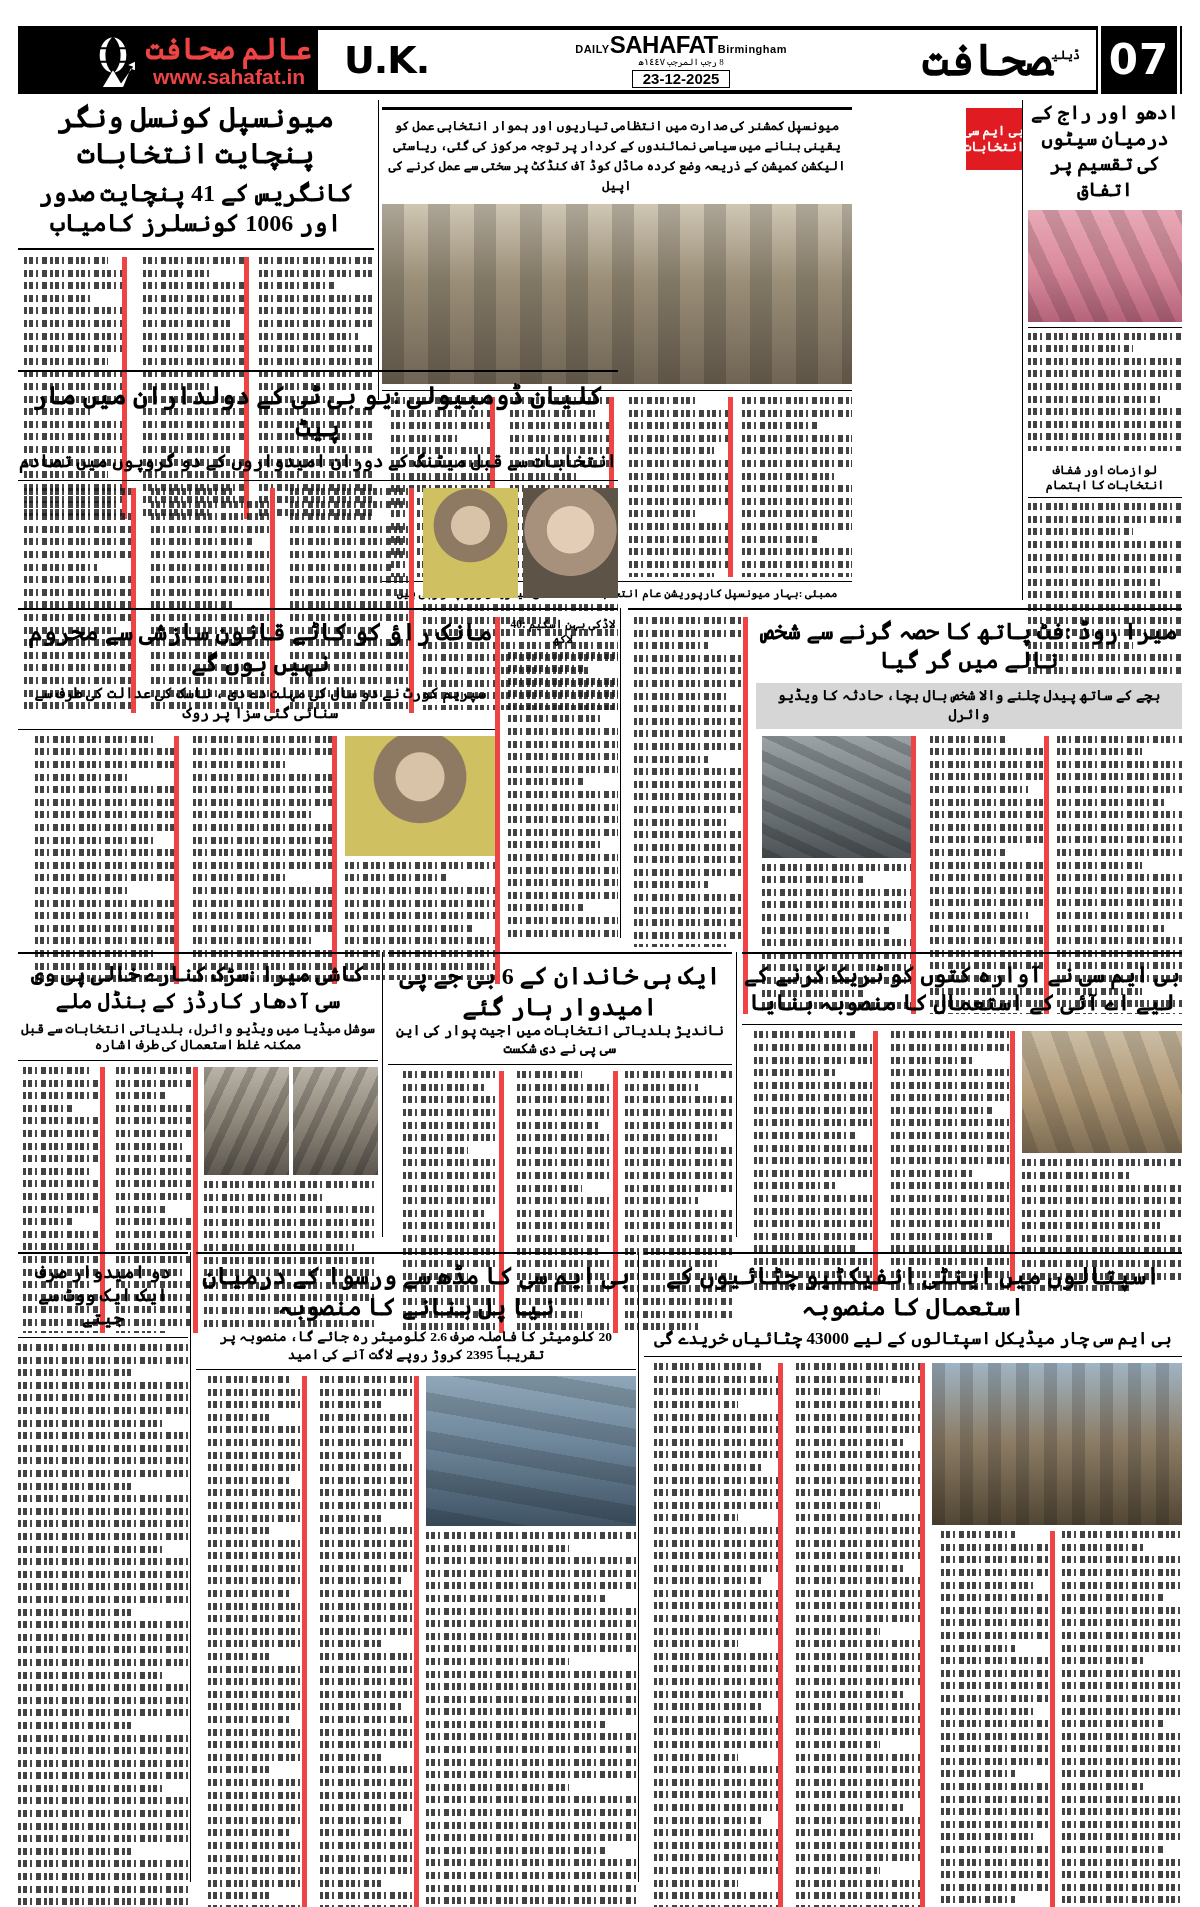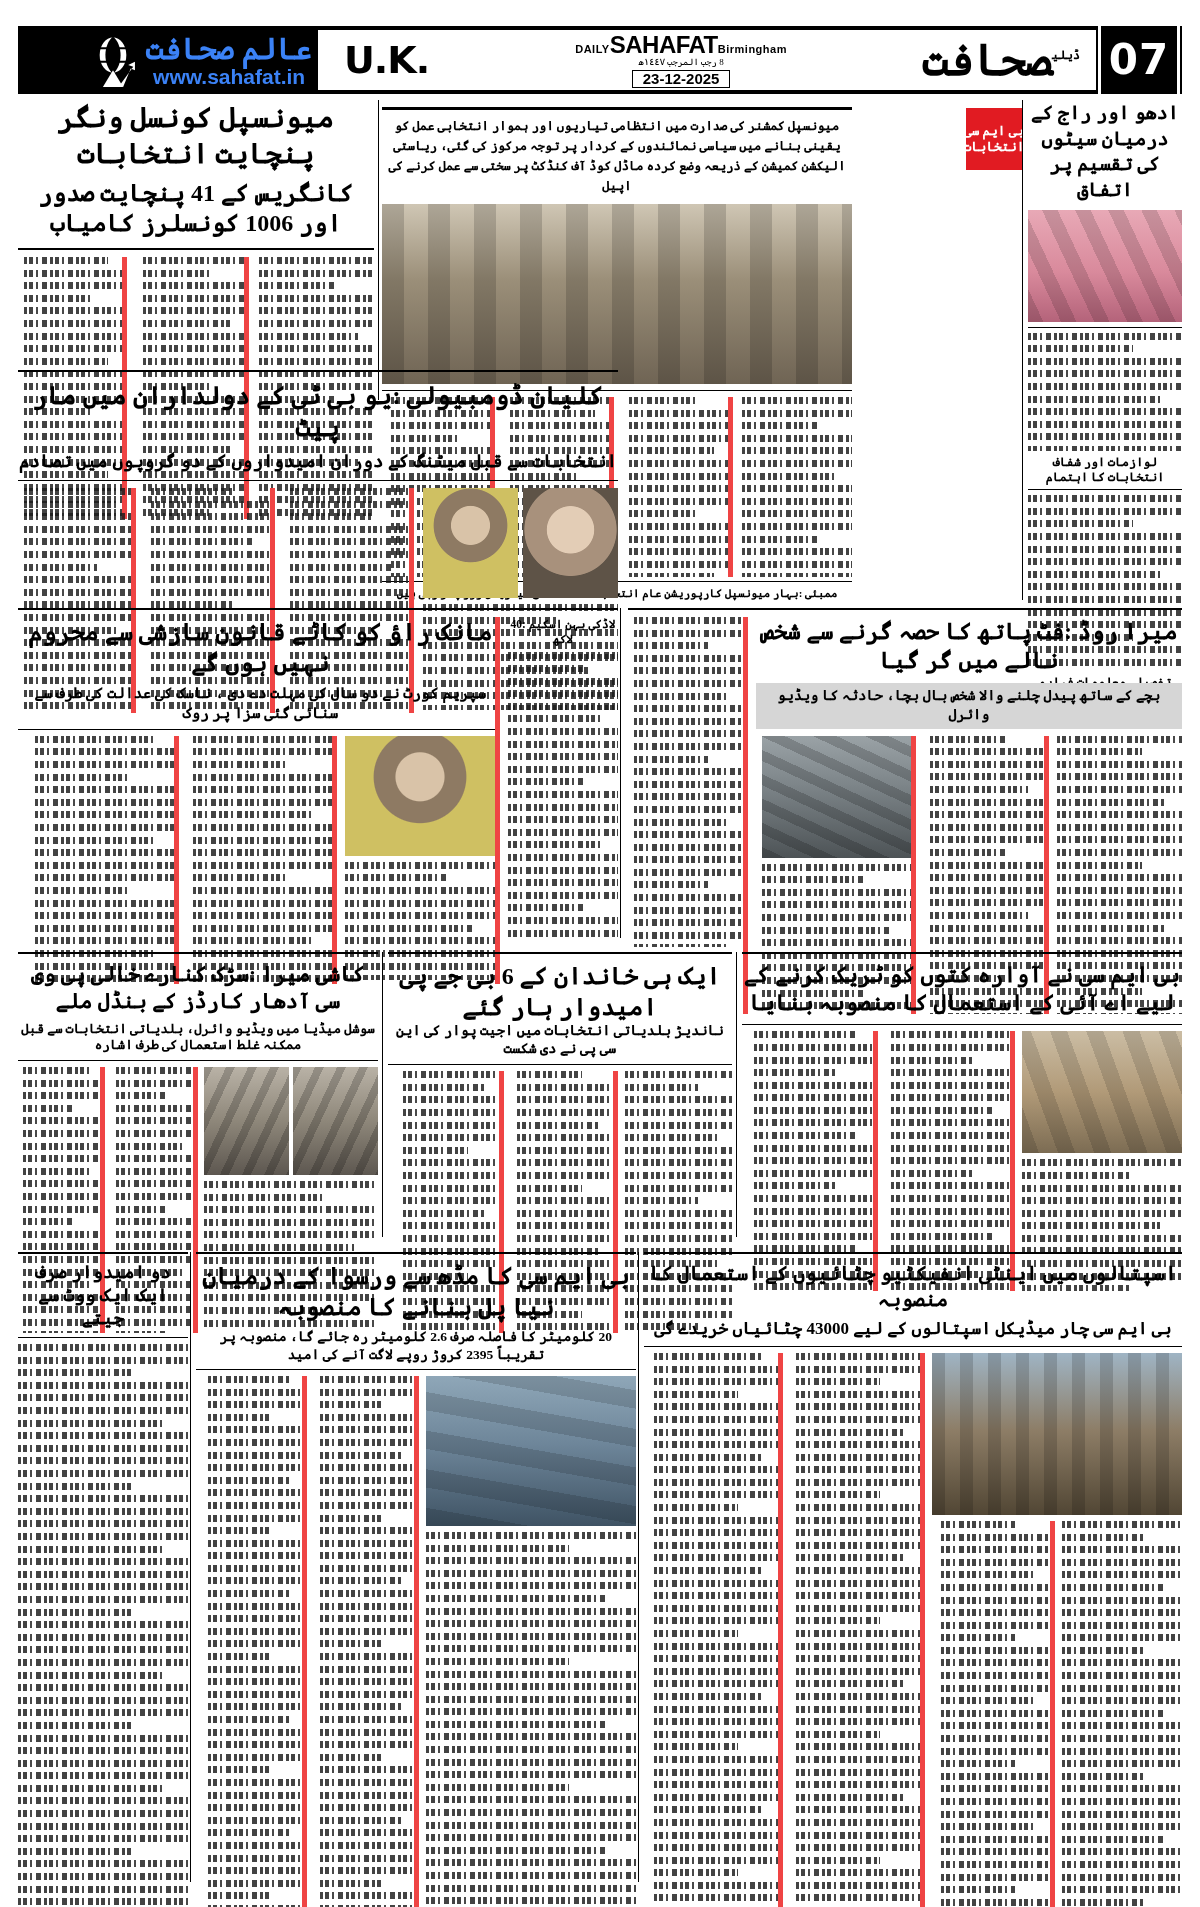--- a/index.html
+++ b/index.html
@@ -54,21 +54,21 @@
   .mh-center .t2 { font-size: 9px; direction: rtl; font-family: "Liberation Serif", serif; margin-top:1px;}
   .mh-center .t3 {
     font-size: 15px; font-weight: 700; border: 1.5px solid #000;
     display: inline-block; padding: 0px 10px; margin-top: 3px;
   }
   .mh-uk {
     font-family: "DejaVu Sans", sans-serif; font-weight: 700;
     font-size: 38px; padding: 0 26px; direction: ltr; letter-spacing: -1px;
   }
   .mh-right {
-    width: 300px; background: #000; color: #3b82f6;
+    width: 300px; background: #000; color: #ef4444;
     display: flex; align-items: center; justify-content: flex-start; gap: 6px;
     padding-right: 6px;
   }
   .mh-globe { width: 54px; height: 54px; flex: none; }
   .mh-brand { text-align: center; line-height: 1; }
   .mh-brand .ar { font-size: 30px; font-weight: 700; white-space: nowrap; }
   .mh-brand .url {
     direction: ltr; font-family: "Liberation Sans", sans-serif;
     font-size: 21px; font-weight: 700; margin-top: 2px;
   }
@@ -395,21 +395,21 @@
         <div class="tl"></div>
         <div class="tl"></div>
       <div class="tl"></div>
         <div class="tl short2"></div>
         <div class="tl"></div>
         <div class="tl"></div>
       <div class="tl"></div>
         <div class="tl"></div>
 
     </div>
-    <div class="hl h-sm" style="font-size:12px;margin-top:4px;">لوازمات اور شفاف انتخابات کا اہتمام</div>
+    <div class="hl h-sm" style="font-size:12px;margin-top:12px;">لوازمات اور شفاف انتخابات کا اہتمام</div>
     <div class="rule-thin" style="margin-top:4px;"></div>
     <div class="body-col" style="height:176px;margin-top:5px;">
       <div class="tl"></div>
         <div class="tl"></div>
         <div class="tl short"></div>
         <div class="tl"></div>
       <div class="tl"></div>
         <div class="tl"></div>
         <div class="tl short2"></div>
         <div class="tl"></div>
@@ -1154,21 +1154,21 @@
         <div class="tl"></div>
           <div class="tl short"></div>
           <div class="tl"></div>
 
       </div>
     </div>
   </div>
 
   <div style="position:absolute;left:644px;top:1252px;width:538px;">
     <div class="rule" style="margin-bottom:7px;"></div>
-    <div class="hl" style="font-size:20px;">اسپتالوں میں اینٹی انفیکٹیو چٹائیوں کے استعمال کا منصوبہ</div>
+    <div class="hl" style="font-size:24px;">اسپتالوں میں اینٹی انفیکٹیو چٹائیوں کے استعمال کا منصوبہ</div>
     <div class="hl" style="font-size:17px;margin-top:6px;">بی ایم سی چار میڈیکل اسپتالوں کے لیے 43000 چٹائیاں خریدے گی</div>
     <div class="rule-thin" style="margin-top:6px;"></div>
     <div style="display:flex;gap:7px;margin-top:6px;">
       <div style="width:250px;">
         <div class="photo p-building" style="height:162px;"></div>
         <div style="display:flex;gap:7px;margin-top:6px;">
           <div class="body-col" style="width:120px;height:392px;">
             <div class="tl"></div>
               <div class="tl short"></div>
               <div class="tl"></div>

